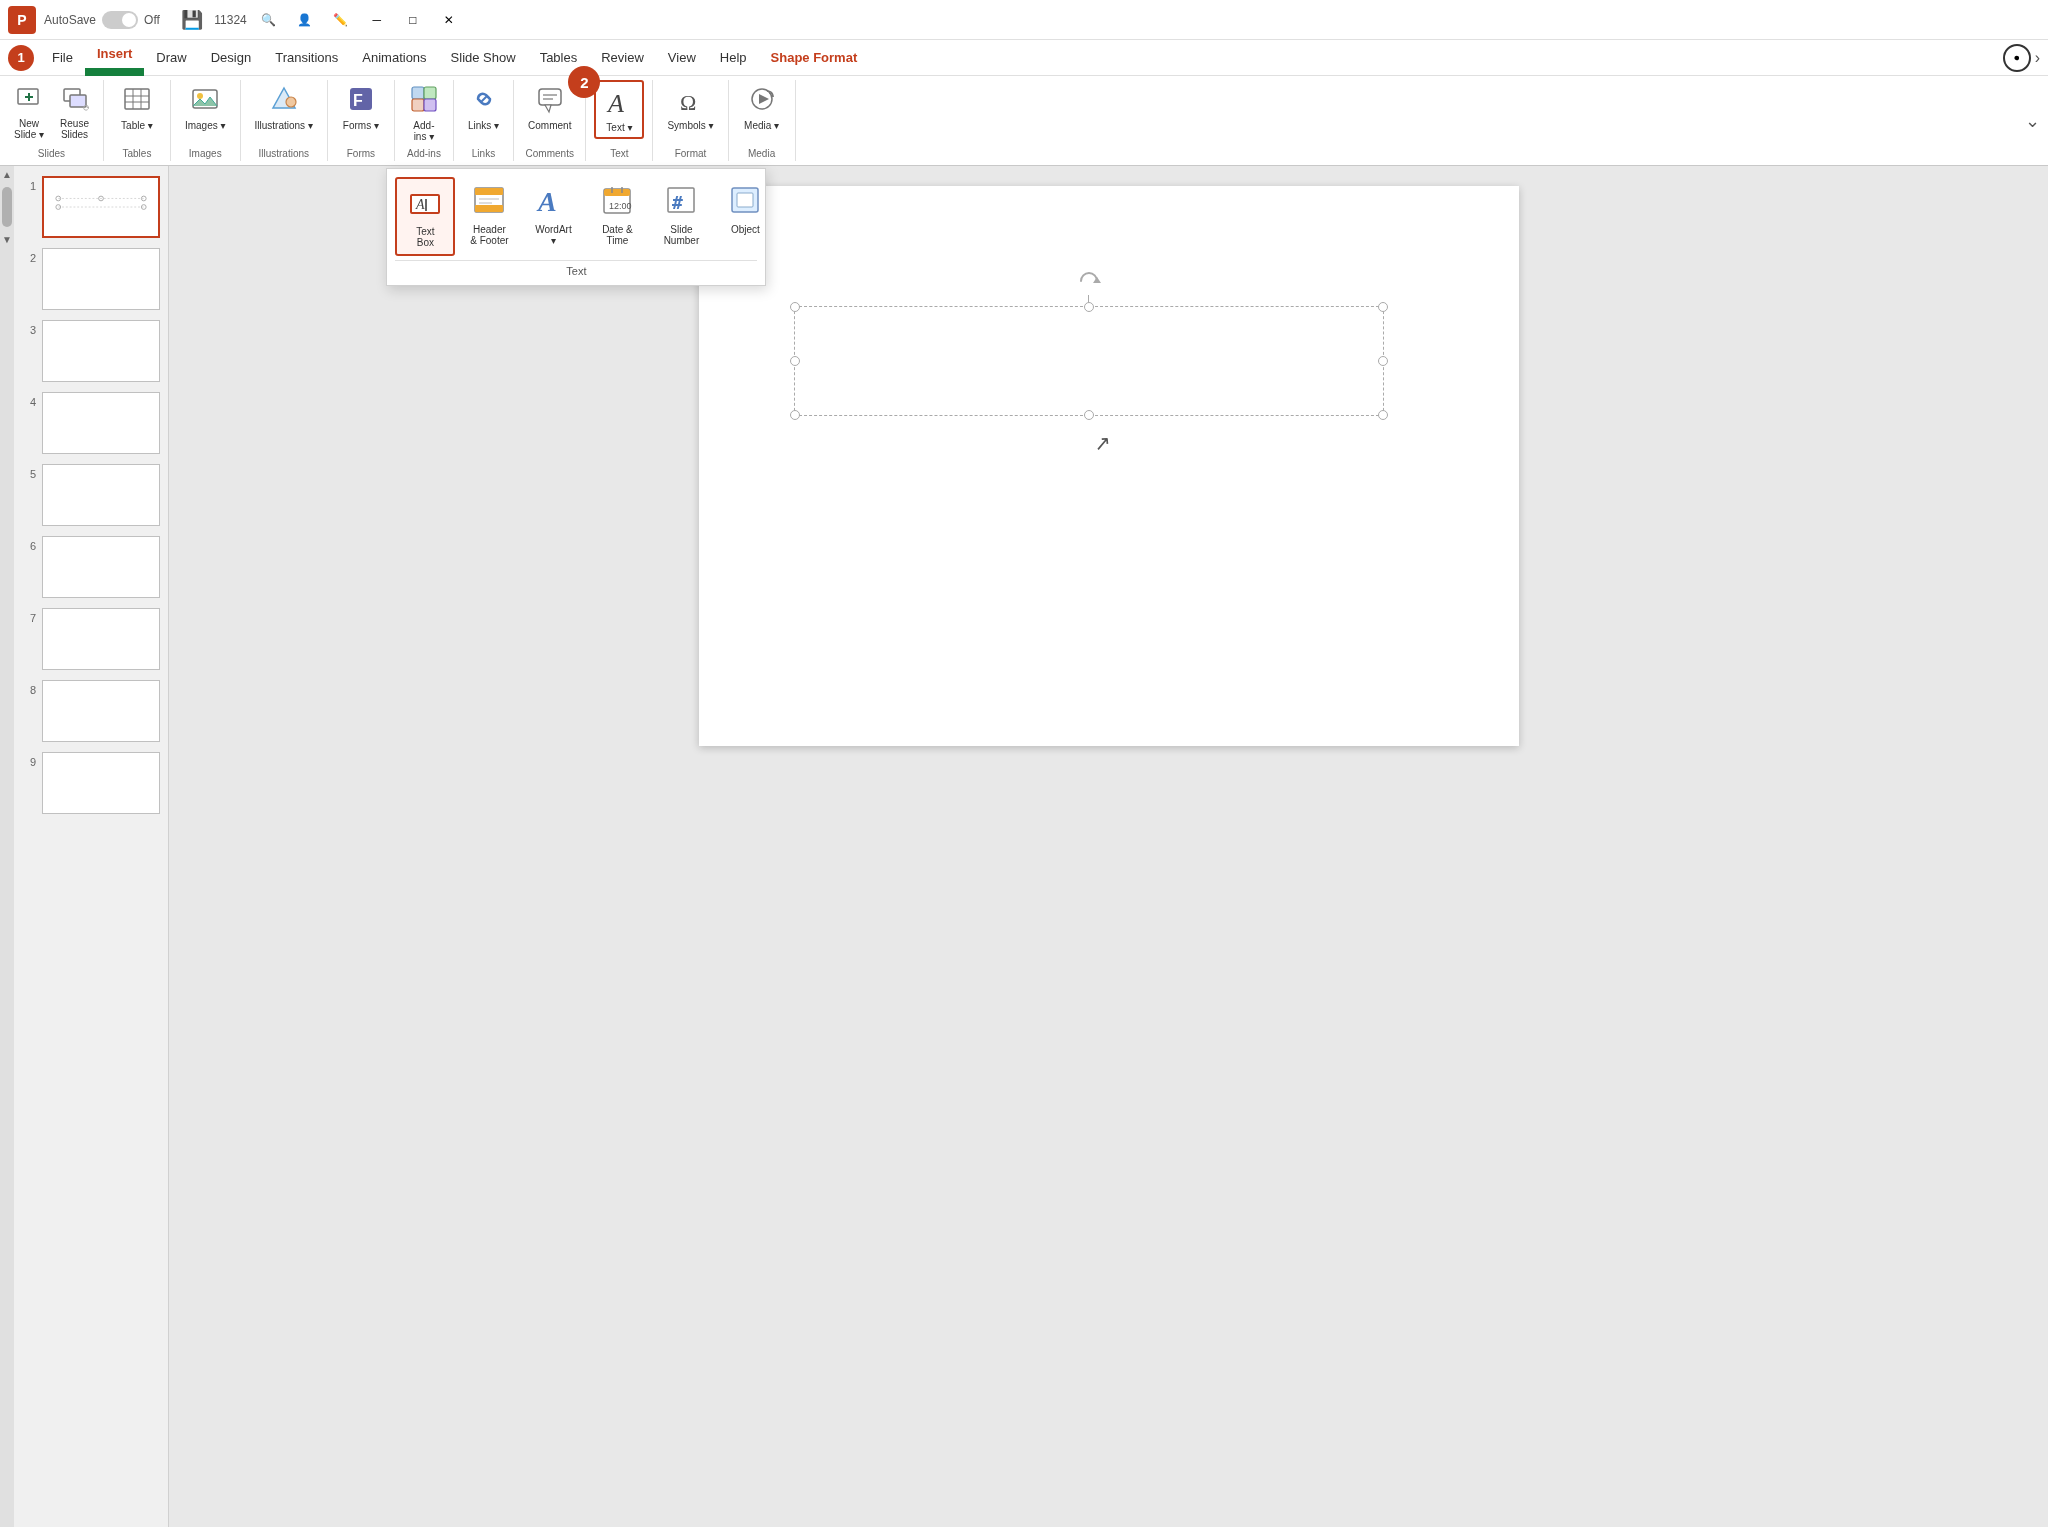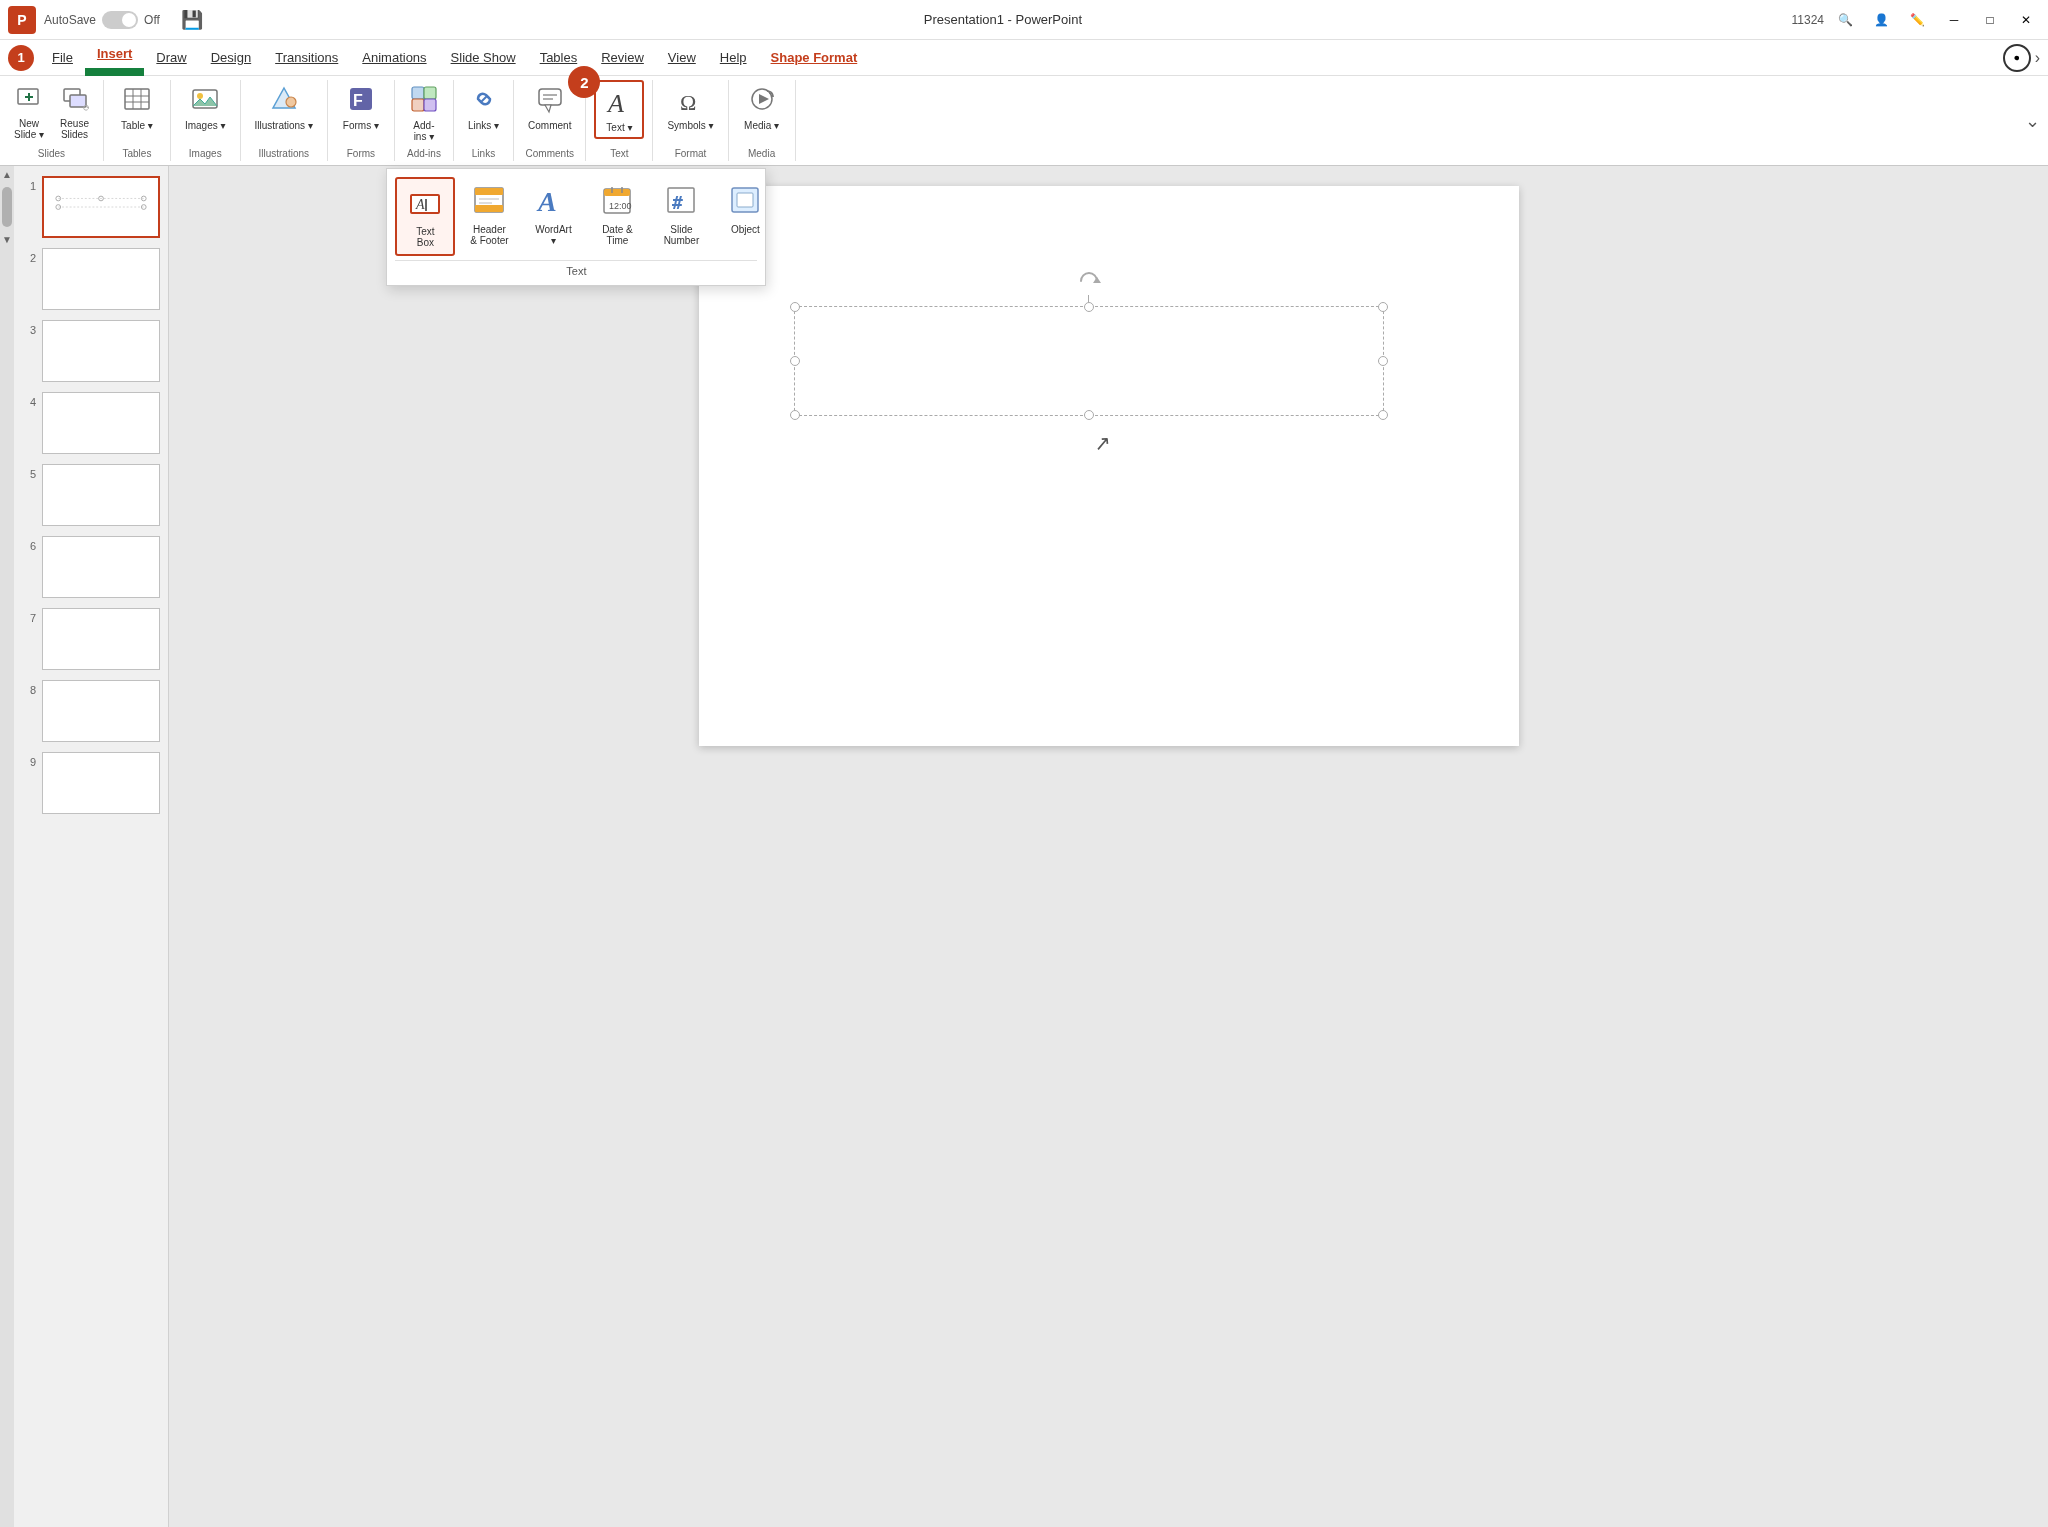--- a/index.html
+++ b/index.html
@@ -24,21 +24,21 @@
     .ribbon-tabs {
       display: flex; align-items: center; background: #fff; height: 36px;
       padding: 0 8px; border-bottom: 1px solid #e0e0e0;
     }
     .step-badge {
       width: 26px; height: 26px; background: #c43e1c; border-radius: 50%;
       color: #fff; font-weight: bold; font-size: 13px; display: flex; align-items: center; justify-content: center; margin-right: 6px;
     }
     .tab {
       padding: 8px 12px; font-size: 13px; color: #333; cursor: pointer; height: 36px;
-      display: flex; align-items: center; text-decoration: underline;
+      display: flex; align-items: center;
     }
     .tab.active { color: #c43e1c; border-bottom: 2px solid #c43e1c; font-weight: 600; }
     .tab.shape-format { color: #c43e1c; font-weight: 600; }
     .ribbon-tabs-right { margin-left: auto; display: flex; align-items: center; gap: 4px; }
     .ribbon-circle-btn { width: 28px; height: 28px; border: 2px solid #333; border-radius: 50%; display: flex; align-items: center; justify-content: center; font-size: 10px; cursor: pointer; }
     .ribbon-expand { font-size: 16px; cursor: pointer; color: #555; }
 
     
     .ribbon {
       background: #fff; border-bottom: 1px solid #c8c8c8;
@@ -160,21 +160,20 @@
 <div class="titlebar">
   <div class="titlebar-logo">P</div>
   <div class="autosave">
     <span>AutoSave</span>
     <div class="autosave-toggle">
       <div class="autosave-toggle-knob"></div>
     </div>
     <span>Off</span>
   </div>
   <span class="titlebar-save">💾</span>
-  <span class="titlebar-title">Presentation1 - PowerPoint</span>
   <div class="titlebar-actions">
     <span style="font-size:12px;color:#555;">11324</span>
     <div class="titlebar-btn">🔍</div>
     <div class="titlebar-btn">👤</div>
     <div class="titlebar-btn">✏️</div>
     <div class="titlebar-btn">─</div>
     <div class="titlebar-btn">□</div>
     <div class="titlebar-btn">✕</div>
   </div>
 </div>

